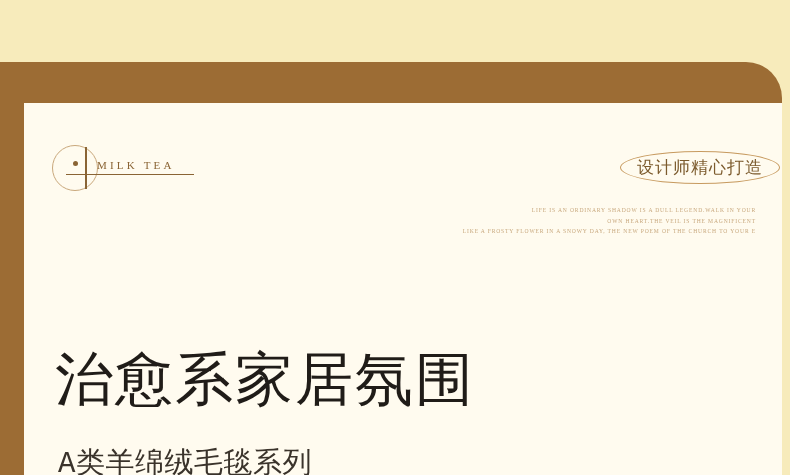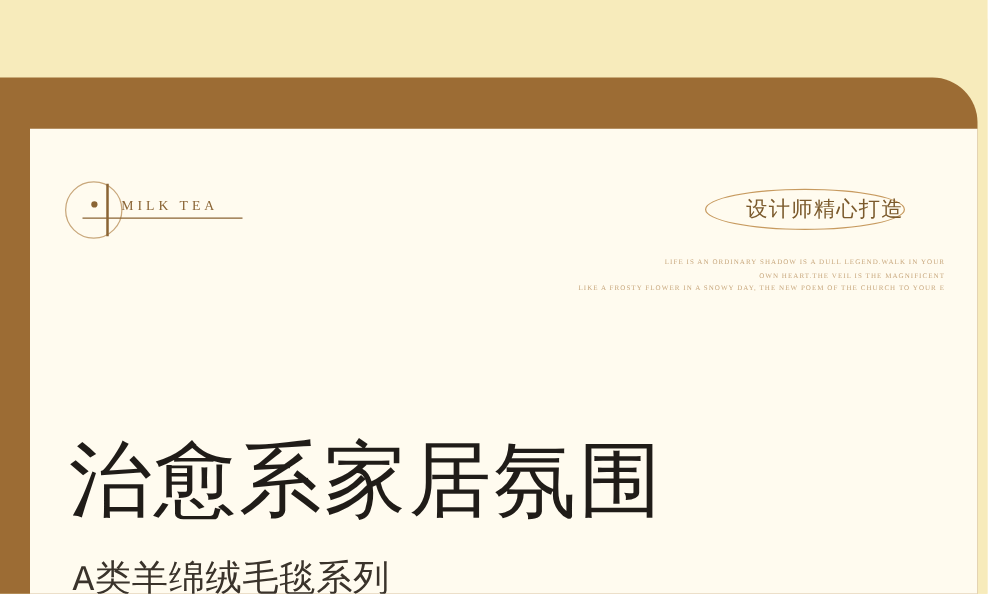--- a/index.html
+++ b/index.html
@@ -95,30 +95,30 @@
     font-family: "Liberation Serif", serif;
     font-size: 11px;
     letter-spacing: 3.2px;
     color: #8a6434;
     white-space: nowrap;
   }
 
   
   #badge {
     position: absolute;
-    left: 564px;
+    left: 620px;
     top: 136px;
     width: 160px;
     height: 33px;
     border: 1px solid #c79a5f;
     border-radius: 50%;
     box-sizing: border-box;
     display: flex;
     align-items: center;
-    justify-content: flex-end;
+    justify-content: center;
   }
   #badge-label {
     font-family: "DejaVu Sans", sans-serif;
     font-size: 17px;
     color: #7b5a2c;
     letter-spacing: 1px;
     white-space: nowrap;
   }
 
   
@@ -149,21 +149,21 @@
     letter-spacing: 1px;
     white-space: nowrap;
   }
   #headline-en .gap { display: inline-block; width: 30px; }
 
   #headline-cn {
     position: absolute;
     left: 55px;
     top: 333px;
     font-family: "DejaVu Serif", serif;
-    font-size: 66px;
+    font-size: 58px;
     line-height: 1.08;
     color: #201c18;
     letter-spacing: 2px;
     white-space: nowrap;
   }
 
   #subhead {
     position: absolute;
     left: 58px;
     top: 428px;

